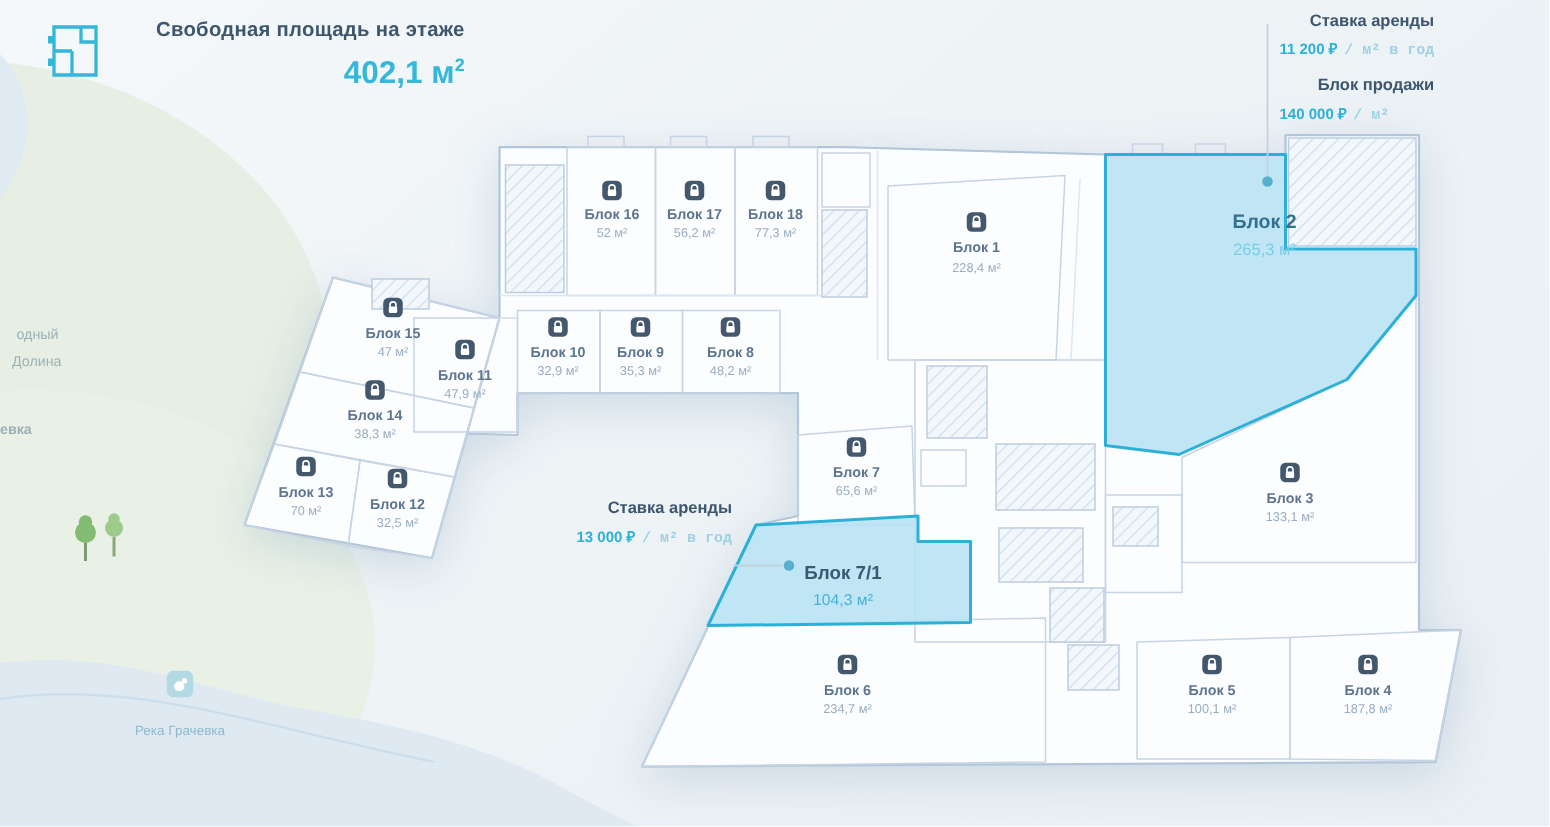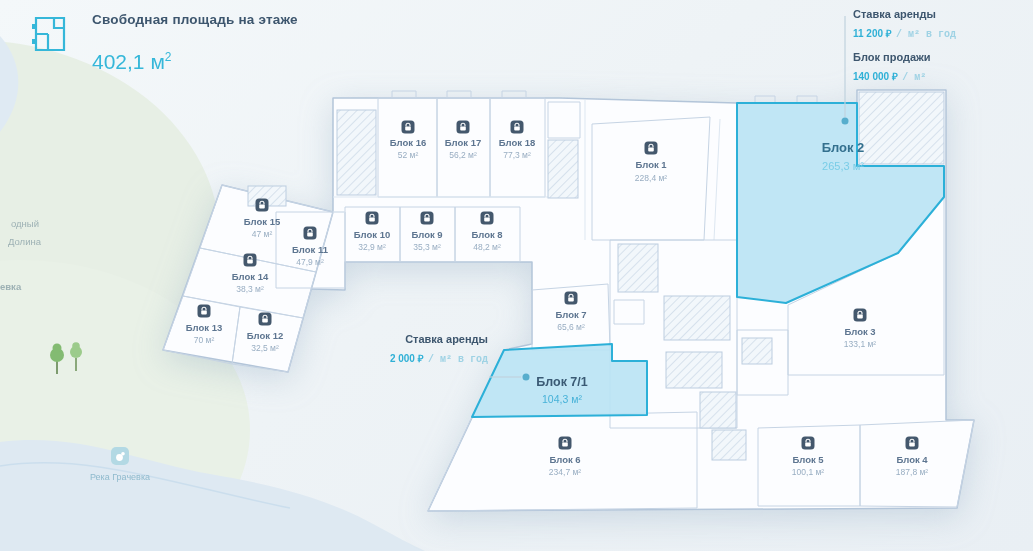--- a/index.html
+++ b/index.html
@@ -23,41 +23,41 @@
   .ba  { font:400 8.5px "Liberation Sans", sans-serif; fill:#98adc2; }
   .bn-hl  { font:700 13px "Liberation Sans", sans-serif; fill:#33708e; }
   .ba-hl  { font:400 11px "Liberation Sans", sans-serif; fill:#79cde7; }
   .bn-hl2 { font:700 12.5px "Liberation Sans", sans-serif; fill:#3a5a74; }
   .ba-hl2 { font:400 10.5px "Liberation Sans", sans-serif; fill:#47b2d8; }
 
   .leader { stroke:#c0d2de; stroke-width:1.2; }
   .leader-dot { fill:#57aecd; }
 
   
-  .header { position:absolute; left:28px; top:12px; display:flex; gap:20px; align-items:flex-start; }
+  .header { position:absolute; left:28px; top:12px; display:flex; gap:32px; align-items:flex-start; }
   .title  { color:#3d566e; font-size:13.5px; font-weight:700; letter-spacing:.2px; }
-  .areaV  { color:#35b7d9; font-size:21px; font-weight:400; margin-top:23px; }
+  .areaV  { color:#35b7d9; font-size:21px; font-weight:700; margin-top:9px;text-align:right; }
   .areaV sup { font-size:12px; }
 
   
   .callout-tr { position:absolute; left:853px; top:8px; }
   .callout-71 { position:absolute; left:340px; top:333px; width:148px; text-align:right; }
-  .c-label { color:#3d566e; font-size:11px; font-weight:700; margin-bottom:3px; }
+  .c-label { color:#3d566e; font-size:11px; font-weight:700; margin-bottom:3px;text-align:right; }
   .c-value { color:#2fb0d6; font-size:10px; font-weight:700; }
   .c-unit  { color:#9ed2e4; font-size:10px; font-weight:600;font-family:Liberation Mono, monospace; }
   .mt { margin-top:10px; }
 
   
   .map-label { position:absolute; color:#9db1b4; font-size:9.5px; }
   .ml1 { left:0px;  top:218px;padding-left:11px; }
   .ml2 { left:8px;  top:236px; }
   .ml3 { left:0px;  top:281px;font-weight:bold; }
   .river-wrap { position:absolute; left:86px; top:447px; width:68px; text-align:center;
                 color:#8fbacd; font-size:9px; }
-  .river-wrap .txt { margin-top:5px; }
+  .river-wrap .txt { margin-top:15px; }
 </style>
 </head>
 <body>
 
 <div class="stage">
 
 <svg class="plan" width="1033" height="551" viewBox="0 0 1033 551">
   <defs>
     <pattern id="hatch" width="6" height="6" patternUnits="userSpaceOnUse" patternTransform="rotate(45)">
       <rect width="6" height="6" fill="#f2f7fb"></rect>
@@ -254,21 +254,21 @@
   <div class="c-label mt">Блок продажи</div>
   <div class="c-row">
     <span class="c-value">140 000 ₽</span>
     <span class="c-unit">/ м²</span>
   </div>
 </div>
 
 <div class="callout-71">
   <div class="c-label">Ставка аренды</div>
   <div class="c-row">
-    <span class="c-value">2 000 ₽</span>
+    <span class="c-value">13 000 ₽</span>
     <span class="c-unit">/ м² в год</span>
   </div>
 </div>
 
 <div class="map-label ml1">одный</div>
 <div class="map-label ml2">Долина</div>
 <div class="map-label ml3">евка</div>
 
 <div class="river-wrap">
   <svg width="18" height="18" viewBox="0 0 18 18">

